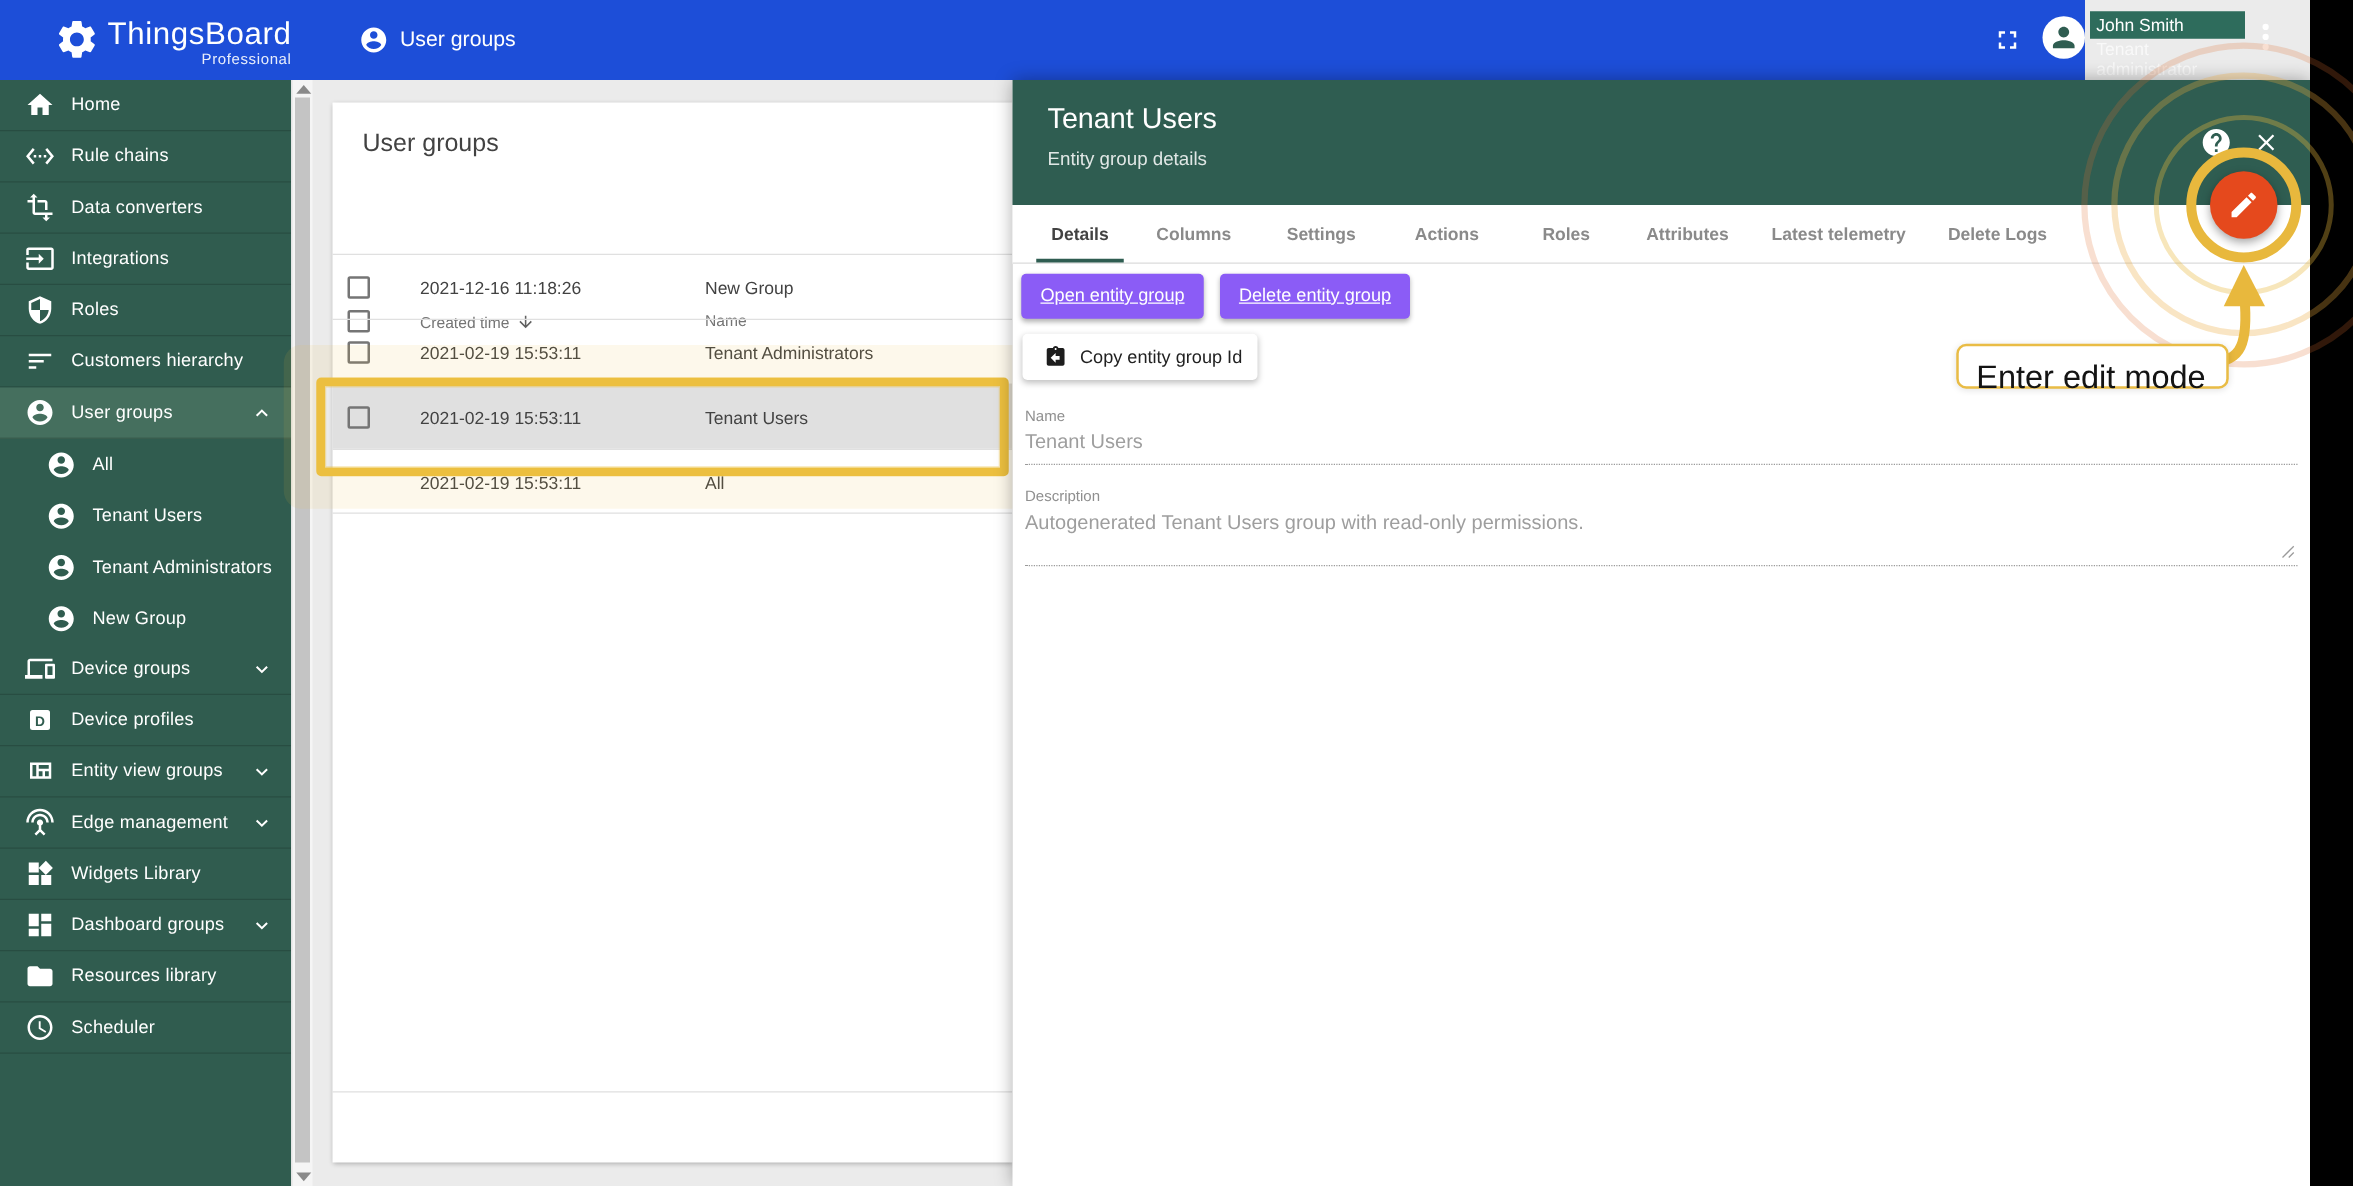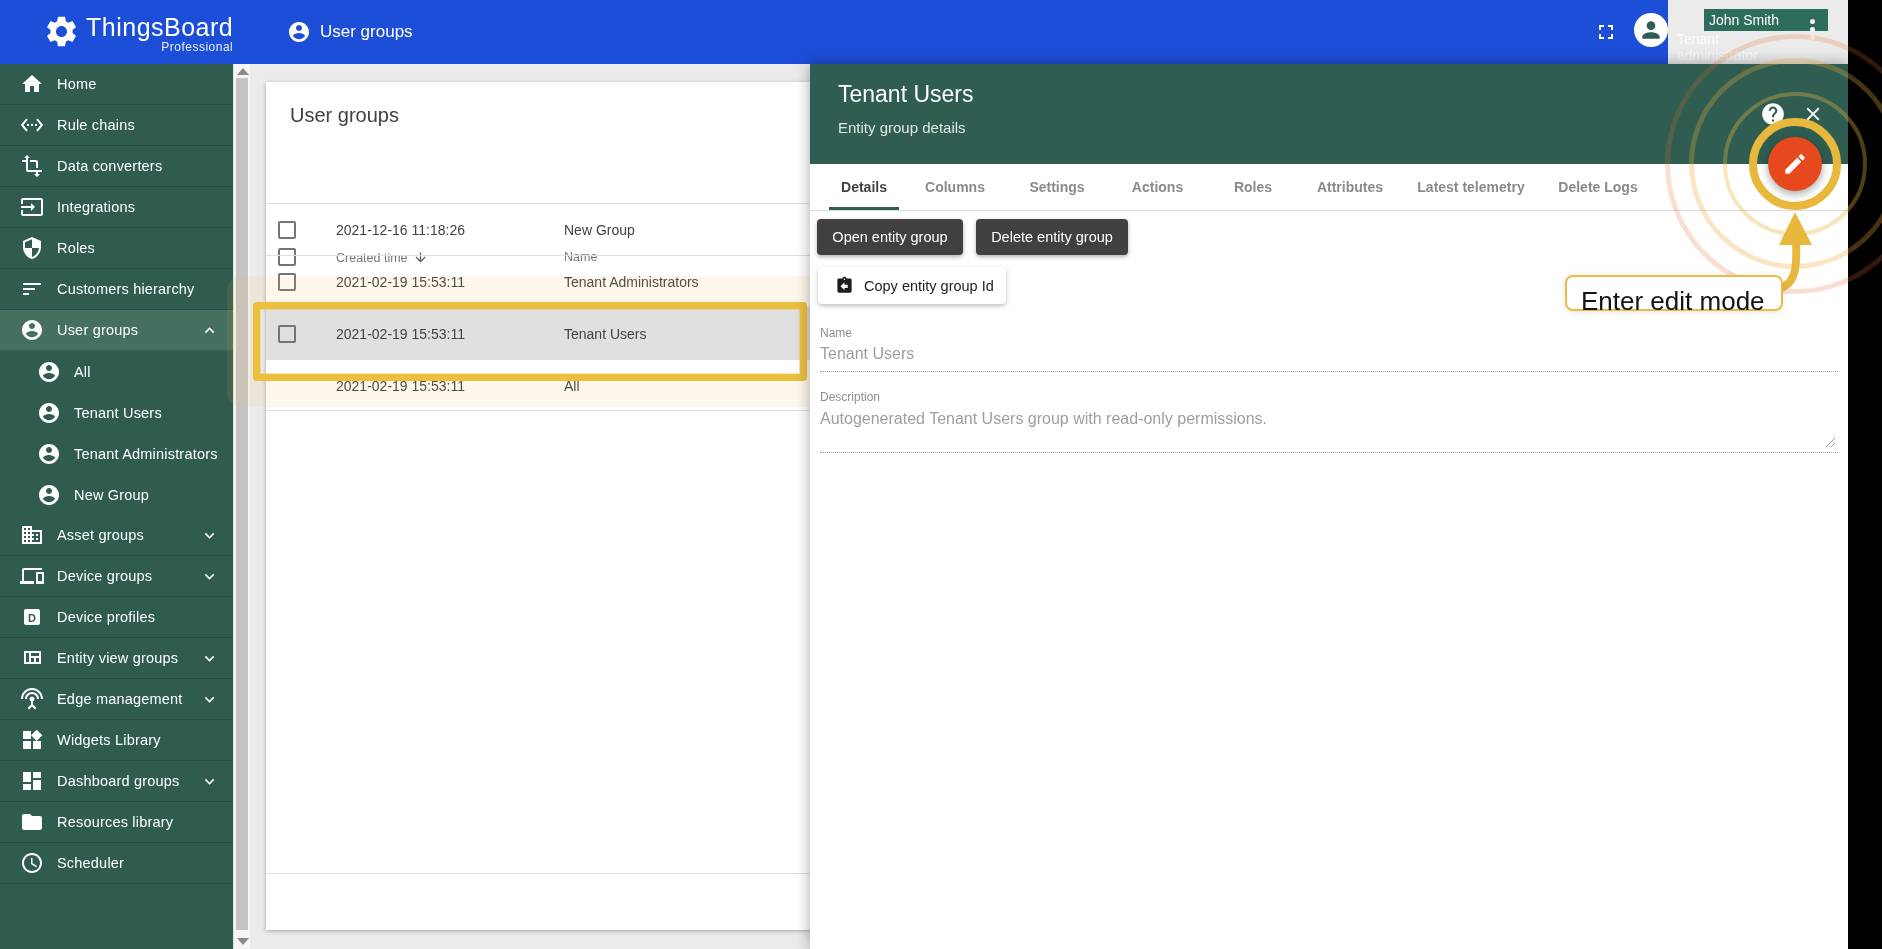--- a/index.html
+++ b/index.html
@@ -13,21 +13,21 @@
   .brand { margin-left:6px; color:#fff; }
   .brand-name { font-size:25px; font-weight:400; letter-spacing:.5px; }
   .brand-sub { font-size:12px; color:rgba(255,255,255,.9); text-align:right; margin-top:-2px; letter-spacing:.5px; }
   .page-title { position:absolute; left:287px; top:0; height:64px; display:flex; align-items:center; color:#fff; }
   .page-title svg { width:24px; height:24px; fill:#fff; margin-right:9px; }
   .page-title span { font-size:17px; }
   .fs-btn { position:absolute; left:1594px; top:20px; width:24px; height:24px; }
   .fs-btn svg { width:24px; height:24px; fill:#fff; }
   .avatar { position:absolute; left:1634px; top:13px; width:34px; height:34px; border-radius:50%; background:#fff; }
   .avatar svg { width:26px; height:26px; fill:#2f5d51; position:absolute; left:4px; top:4px; }
-  .user-name { position:absolute; left:1672px; top:9px; width:124px; height:22px; background:#2e6c5c; color:#fff; font-size:14px; line-height:22px; padding-left:5px;margin-left:32px; }
+  .user-name { position:absolute; left:1672px; top:9px; width:124px; height:22px; background:#2e6c5c; color:#fff; font-size:14px; line-height:22px; padding-left:5px; }
   .user-role { position:absolute; left:1677px; top:31px; color:rgba(255,255,255,.68); font-size:14px; }
   .kebab { position:absolute; left:1806px; top:19px; width:12px; height:26px; }
   .kebab i { display:block; width:5px; height:5px; border-radius:50%; background:#fff; margin:0 auto 3px; }
 
   
   .sidebar { position:absolute; left:0; top:64px; width:233px; height:885px; background:#305c4f; z-index:2; overflow:hidden; }
   .nav-item { position:relative; height:41px; display:flex; align-items:center; padding-left:20px; border-bottom:1px solid rgba(0,0,0,.16); color:#fff; cursor:pointer; }
   .nav-item.selected { background:#456f5e; }
   .nav-icon { width:24px; height:24px; margin-right:13px; flex:0 0 24px; }
   .nav-icon svg { width:24px; height:24px; fill:#fff; display:block; }
@@ -71,21 +71,21 @@
   .help-btn svg { width:26px; height:26px; fill:#fff; }
   .close-btn { position:absolute; left:992px; top:39px; width:22px; height:22px; }
   .close-btn svg { width:22px; height:22px; fill:#fff; }
 
   .tabs { position:absolute; left:0; top:100px; width:1038px; height:47px; border-bottom:1px solid #dcdcdc; background:#fff; }
   .tab { position:absolute; top:0; height:46px; line-height:46px; text-align:center; font-size:14px; color:#8a8a8a; font-weight:700; cursor:pointer; }
   .tab.active { color:#424242; }
   .tab.active::after { content:""; position:absolute; left:0; right:0; bottom:0; height:3px; background:#2f5d51; }
 
   .btn { position:absolute; border-radius:4px; font-size:14.5px; font-weight:500; text-align:center; box-shadow:0 2px 4px rgba(0,0,0,.3); cursor:pointer; }
-  .btn-green { background:#404040; color:#fff; }
+  .btn-green { background:#8b5cf6; color:#fff;text-decoration:underline; }
   .btn-open { left:7px; top:155px; width:146px; height:36px; line-height:36px; }
   .btn-delete { left:166px; top:155px; width:152px; height:36px; line-height:36px; }
   .btn-copy { left:8px; top:203px; width:188px; height:37px; background:#fff; color:#212121; display:flex; align-items:center; box-shadow:0 2px 5px rgba(0,0,0,.25); }
   .btn-copy svg { width:19px; height:19px; fill:#1d1d1d; margin:0 10px 0 17px; }
 
   .field-label { position:absolute; left:10px; font-size:12px; color:#8f8f8f; }
   .field-value { position:absolute; left:10px; font-size:16px; color:#9e9e9e; }
   .field-line { position:absolute; left:10px; width:1018px; border-bottom:1px dotted #9a9a9a; height:0; }
   .resize-grip { position:absolute; left:1014px; top:370px; width:12px; height:12px; }
   .resize-grip svg { width:12px; height:12px; stroke:#9a9a9a; }
@@ -225,31 +225,20 @@
         </span>
       <span class="nav-label">Tenant Administrators</span>
     </div>
     <div class="nav-item sub">
       <span class="nav-icon">
           <svg viewBox="0 0 24 24">
             <path d="M12 2C6.48 2 2 6.48 2 12s4.48 10 10 10 10-4.48 10-10S17.52 2 12 2zm0 3c1.66 0 3 1.34 3 3s-1.34 3-3 3-3-1.34-3-3 1.34-3 3-3zm0 14.2c-2.5 0-4.71-1.28-6-3.22.03-1.99 4-3.08 6-3.08 1.99 0 5.97 1.09 6 3.08-1.29 1.94-3.5 3.22-6 3.22z"></path>
           </svg>
         </span>
       <span class="nav-label">New Group</span>
-    </div>
-    <div class="nav-item">
-      <span class="nav-icon">
-          <svg viewBox="0 0 24 24">
-            <path d="M12 7V3H2v18h20V7H12zM6 19H4v-2h2v2zm0-4H4v-2h2v2zm0-4H4V9h2v2zm0-4H4V5h2v2zm4 12H8v-2h2v2zm0-4H8v-2h2v2zm0-4H8V9h2v2zm0-4H8V5h2v2zm10 12h-8v-2h2v-2h-2v-2h2v-2h-2V9h8v10zm-2-8h-2v2h2v-2zm0 4h-2v2h2v-2z"></path>
-          </svg>
-        </span>
-      <span class="nav-label">Asset groups</span>
-      <span class="nav-chevron"><svg viewBox="0 0 24 24">
-            <path d="M7.41 8.59 12 13.17l4.59-4.58L18 10l-6 6-6-6 1.41-1.41z"></path>
-          </svg></span>
     </div>
     <div class="nav-item">
       <span class="nav-icon">
           <svg viewBox="0 0 24 24">
             <path d="M4 6h18V4H4c-1.1 0-2 .9-2 2v11H0v3h14v-3H4V6zm19 2h-6c-.55 0-1 .45-1 1v10c0 .55.45 1 1 1h6c.55 0 1-.45 1-1V9c0-.55-.45-1-1-1zm-1 9h-4v-7h4v7z"></path>
           </svg>
         </span>
       <span class="nav-label">Device groups</span>
       <span class="nav-chevron"><svg viewBox="0 0 24 24">
             <path d="M7.41 8.59 12 13.17l4.59-4.58L18 10l-6 6-6-6 1.41-1.41z"></path>

